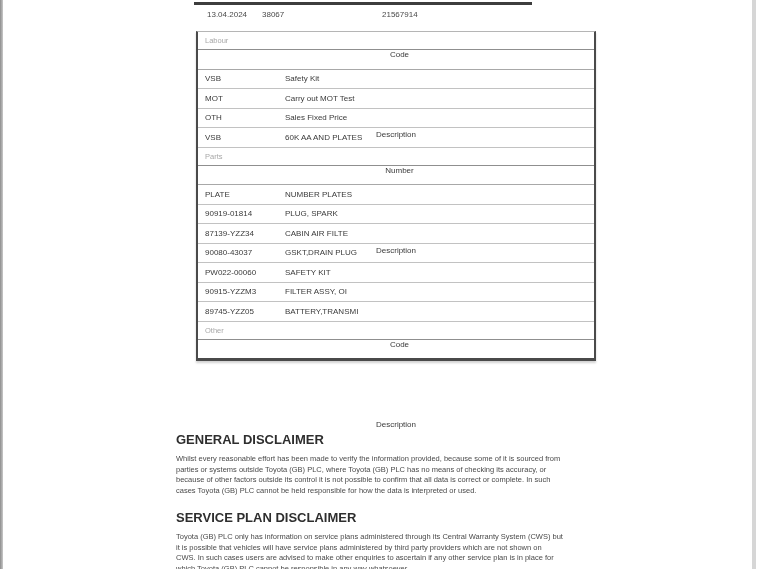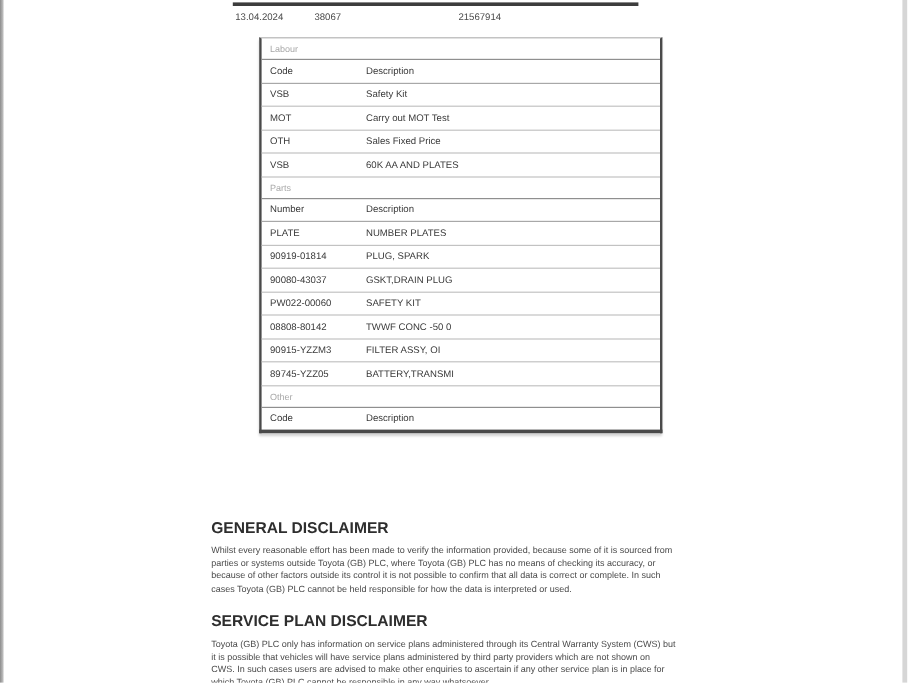--- a/index.html
+++ b/index.html
@@ -34,56 +34,56 @@
     background: #3d3d3d;
   }
   .meta-row {
     position: absolute;
     left: 196px; top: 10px;
     width: 340px; height: 12px;
     font-size: 8px;
     color: #4a4a4a;
   }
   .meta-row span { position: absolute; white-space: nowrap; }
-  .meta-date      { left: 0; }
+  .meta-date      { left: 11px; }
   .meta-mileage   { left: 38px; padding-left: 28px; }
   .meta-dealer    { left: 96px; margin-top: 48px; }
   .meta-reference { left: 186px; }
 
   .service-table {
     position: absolute;
     left: 196px; top: 31px;
-    width: 336px;
+    width: 400px;
     border-left: 2px solid #4a4a4a;
     border-right: 2px solid #4a4a4a;
     border-top: 1px solid #b5b5b5;
     border-bottom: 3px solid #4a4a4a;
     box-shadow: 0 2px 2px rgba(0,0,0,0.18);
     background: #ffffff;
     box-sizing: border-box;
-    margin-left: 20px;
   }
   .section-header-row {
     height: 17px;
     line-height: 17px;
     padding-left: 7px;
     font-size: 7.5px;
     color: #a8a8a8;
     border-bottom: 1px solid #8f8f8f;
   }
   .t-row {
     display: flex;
     height: 18.5px;
     align-items: center;
     font-size: 8px;
     color: #3a3a3a;
     border-bottom: 1px solid #c2c2c2;
   }
   .t-row.hdr {
     border-bottom: 1px solid #a8a8a8;
+    flex-direction: column;
   }
   .t-row .col1 {
     flex: 0 0 80px;
     padding-left: 7px;
     white-space: nowrap;
   }
   .t-row .col2 {
     flex: 1;
     white-space: nowrap;
   }
@@ -150,30 +150,30 @@
     </div>
     <div class="t-row">
       <div class="col1">PLATE</div>
       <div class="col2">NUMBER PLATES</div>
     </div>
     <div class="t-row">
       <div class="col1">90919-01814</div>
       <div class="col2">PLUG, SPARK</div>
     </div>
     <div class="t-row">
+      <div class="col1">87139-YZZ34</div>
+      <div class="col2">CABIN AIR FILTE</div>
+    </div>
+    <div class="t-row">
       <div class="col1">90080-43037</div>
       <div class="col2">GSKT,DRAIN PLUG</div>
     </div>
     <div class="t-row">
       <div class="col1">PW022-00060</div>
       <div class="col2">SAFETY KIT</div>
-    </div>
-    <div class="t-row">
-      <div class="col1">08808-80142</div>
-      <div class="col2">TWWF CONC -50 0</div>
     </div>
     <div class="t-row">
       <div class="col1">90915-YZZM3</div>
       <div class="col2">FILTER ASSY, OI</div>
     </div>
     <div class="t-row">
       <div class="col1">89745-YZZ05</div>
       <div class="col2">BATTERY,TRANSMI</div>
     </div>
     <div class="section-header-row">Other</div>

